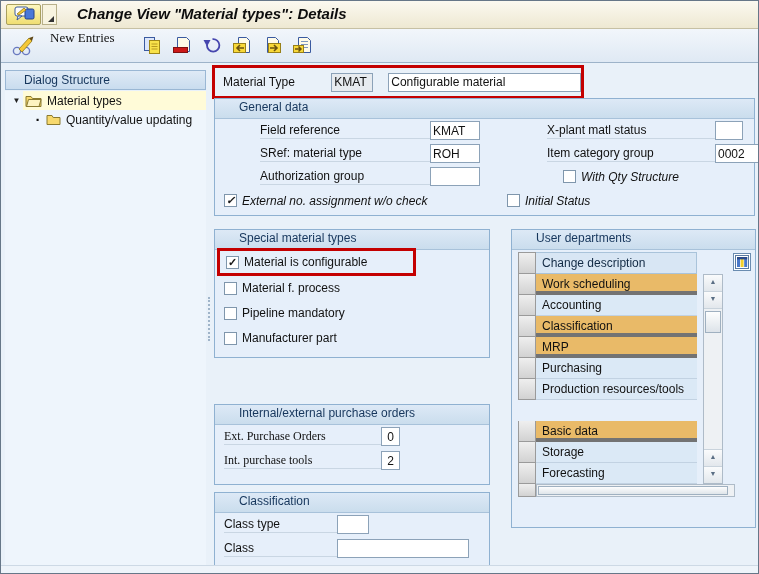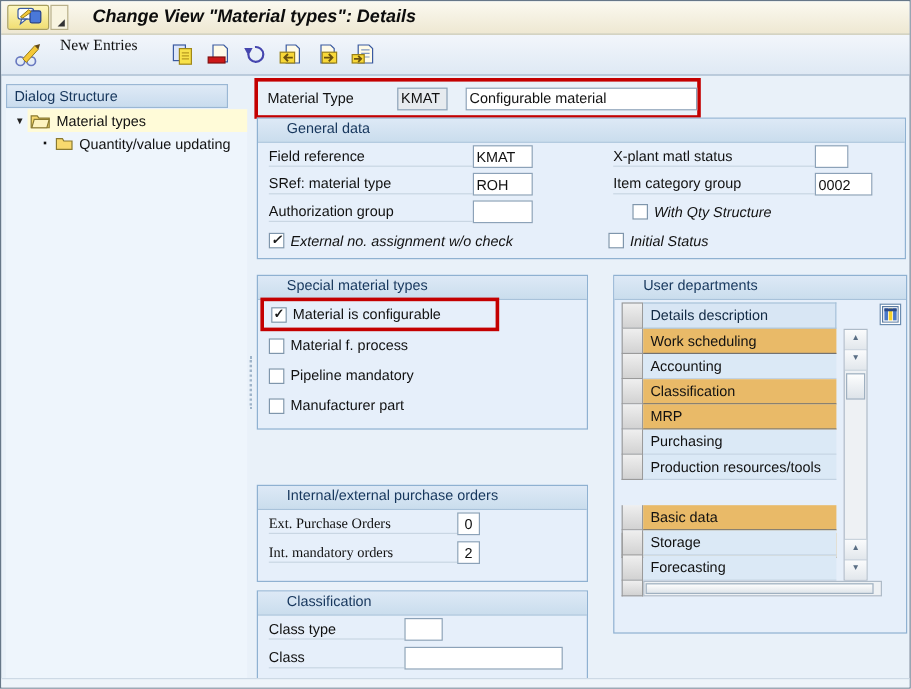--- a/index.html
+++ b/index.html
@@ -21,23 +21,23 @@
   
   .toolbar{position:absolute;left:0;top:28px;width:100%;height:33px;display:flex;align-items:center;
            background:linear-gradient(#f2f6fb,#dfe9f4);border-bottom:1px solid #9db3c9;}
   .tool{background:transparent;border:1px solid transparent;padding:2px;margin:0 2px;cursor:pointer;line-height:0;}
   .tool.first{margin-left:7px;}
   .tool-text{font-family:Liberation Serif, serif;font-size:13px;color:#111;background:transparent;
              border:1px solid transparent;padding:3px 5px;margin:0 8px 16px 4px;cursor:pointer;line-height:normal;}
   .icogrp{display:flex;align-items:center;margin-left:8px;}
 
   
-  .side-hdr{position:absolute;left:4px;top:69px;width:185px;height:20px;box-sizing:border-box;
+  .side-hdr{position:absolute;left:4px;top:69px;width:201px;height:20px;box-sizing:border-box;
             background:linear-gradient(#dfeaf6,#c9dcee);border:1px solid #9ab7d4;
-            line-height:18px;padding-left:6px;color:#16365c;}
+            line-height:18px;padding-left:18px;color:#16365c;}
   .tree{position:absolute;left:4px;top:90px;width:201px;height:476px;background:#eef5fc;}
   .trow{display:flex;align-items:center;height:19px;cursor:pointer;}
   .caret{width:13px;margin-left:5px;font-size:8px;color:#222;text-align:center;flex:none;}
   .caret::before{content:"▼";}
   .bullet{width:12px;margin-left:27px;text-align:center;font-weight:bold;flex:none;}
   .bullet::before{content:"·";font-size:15px;}
   .hlrow{display:flex;align-items:center;flex:1;height:100%;background:#fffbd8;}
   .tree svg{margin:0 5px 0 2px;flex:none;}
   .split{position:absolute;left:207px;top:296px;height:44px;width:0;border-left:2px dotted #9fb4c9;}
 
@@ -52,21 +52,21 @@
   input.ro{background:#e7ebef;}
   input.code{width:36px;}
   input.desc{width:188px;margin-left:15px;}
 
   
   .gbox{position:absolute;background:#e6effa;border:1px solid #8fb1d1;box-sizing:border-box;}
   .ghdr{height:19px;background:linear-gradient(#dde9f6,#cadded);border-bottom:1px solid #a8c2da;
         line-height:17px;padding-left:24px;color:#16365c;}
   .grow{position:absolute;left:9px;right:6px;height:19px;display:flex;align-items:center;}
   .lbl{border-bottom:1px solid #c9d6e3;height:15px;flex:none;}
-  .lblL{width:170px;}  .lblR{width:168px;margin-left:67px;}
+  .lblL{width:170px;margin-left:36px;}  .lblR{width:168px;margin-left:67px;}
   .inpS{width:44px;}  .inpXS{width:22px;}  .inpCat{width:42px;}
   .cb{width:13px;height:13px;background:#fff;border:1px solid #7f96ac;display:inline-flex;
       align-items:center;justify-content:center;margin-right:5px;flex:none;cursor:pointer;box-sizing:border-box;}
   .cb.checked::before{content:"✓";font-size:11px;font-weight:bold;color:#1a1a1a;line-height:1;}
   .cbgrp{display:flex;align-items:center;font-style:italic;}
   .cbgrp.leftpad{width:283px;flex:none;}
 
   .general{left:213px;top:97px;width:541px;height:118px;}
   .special{left:213px;top:228px;width:276px;height:129px;}
   .rf2{position:absolute;left:2px;top:18px;width:199px;height:28px;box-sizing:border-box;
@@ -83,21 +83,21 @@
   .selc{width:18px;flex:none;background:linear-gradient(#efefef,#d2d2d2);
         border:1px solid #9a9a9a;box-sizing:border-box;cursor:pointer;}
   .hcell{width:161px;flex:none;background:#d8e6f4;border:1px solid #a9c3da;border-left:none;
          box-sizing:border-box;line-height:20px;padding-left:6px;color:#122a44;}
   .cfg{margin-left:auto;width:18px;height:18px;margin-top:1px;background:#fff;
        border:1px solid #6a8cb0;padding:1px;cursor:pointer;line-height:0;}
   .udrow{position:absolute;left:6px;width:179px;height:21px;display:flex;cursor:pointer;}
   .udrow .selc{border-top:none;}
   .dcell{width:161px;flex:none;line-height:20px;padding-left:6px;box-sizing:border-box;
          background:#dbe9f6;border-bottom:1px solid #c2d2e2;white-space:nowrap;overflow:hidden;}
-  .udrow.hl .dcell{background:#e9ba68;border-bottom:1px solid #737373;}
+  .udrow.hl .dcell{background:#e9ba68;border-bottom:4px solid #737373;}
 
   .vscroll{position:absolute;left:191px;top:44px;width:20px;height:210px;box-sizing:border-box;
            background:#eef1f4;border:1px solid #aebbc8;display:flex;flex-direction:column;}
   .sbtn{height:16px;flex:none;background:linear-gradient(#fafbfc,#e2e7ec);position:relative;cursor:pointer;}
   .sbtn.top{border-bottom:1px solid #c9d3dc;}
   .sbtn.bot{border-top:1px solid #c9d3dc;}
   .sbtn::before{position:absolute;left:0;right:0;top:3px;text-align:center;font-size:7px;color:#5a6e84;}
   .arr-up::before{content:"▲";}
   .arr-dn::before{content:"▼";}
   .sthumb{height:22px;flex:none;margin:2px 1px;background:linear-gradient(#fdfefe,#dde3e9);
@@ -271,42 +271,42 @@
     </div>
   </div>
 
   <div class="gbox po">
     <div class="ghdr">Internal/external purchase orders</div>
     <div class="grow" style="top:22px;">
       <span class="lbl lblP">Ext. Purchase Orders</span>
       <input class="inpT" value="0" style="">
     </div>
     <div class="grow" style="top:46px;">
-      <span class="lbl lblP">Int. mandatory orders</span>
+      <span class="lbl lblP">Int. purchase tools</span>
       <input class="inpT" value="2" style="">
     </div>
   </div>
 
   <div class="gbox cls">
     <div class="ghdr">Classification</div>
     <div class="grow" style="top:22px;">
       <span class="lbl lblC">Class type</span>
       <input class="inpC1" value="" style="">
     </div>
     <div class="grow" style="top:46px;">
       <span class="lbl lblC">Class</span>
       <input class="inpC2" value="" style="">
     </div>
   </div>
 
   <div class="gbox ud">
     <div class="ghdr">User departments</div>
     <div class="thead">
       <span class="selc"></span>
-      <span class="hcell">Details description</span>
+      <span class="hcell">Change description</span>
       <button class="cfg">
         <svg width="14" height="14" viewBox="0 0 14 14">
           <rect x="0.5" y="0.5" width="13" height="13" fill="#fff" stroke="#5a7aa0"></rect>
           <rect x="2" y="2" width="3" height="10" fill="#4a78c8"></rect>
           <rect x="5.6" y="2" width="3" height="10" fill="#f5d02a"></rect>
           <rect x="9.2" y="2" width="3" height="10" fill="#4a78c8"></rect>
           <rect x="2" y="2" width="10.2" height="2.4" fill="#2a4a88"></rect>
         </svg>
       </button>
     </div>

